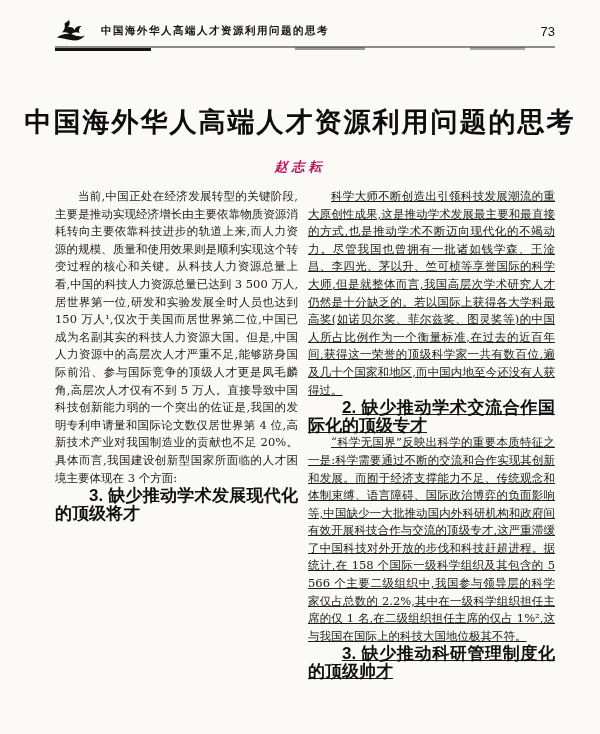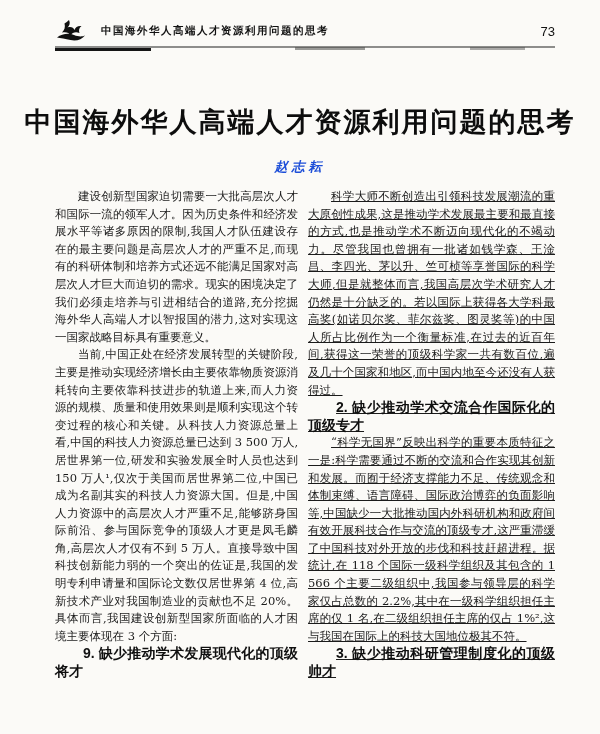--- a/index.html
+++ b/index.html
@@ -39,21 +39,21 @@
   .title{
     position:absolute;left:0;right:0;top:104px;
     text-align:center;
     font-family:"Liberation Sans","DejaVu Sans",sans-serif;
     font-weight:bold;font-size:27px;letter-spacing:2px;color:#0d0d0d;
   }
   .author{
     position:absolute;left:0;right:0;top:158px;
     text-align:center;
     font-style:italic;font-weight:bold;
-    font-size:13px;letter-spacing:4px;color:#1d4ed8;
+    font-size:13px;letter-spacing:4px;color:#be185d;
   }
   
   .columns{
     position:absolute;left:55px;top:188px;width:500px;
     display:flex;gap:10px;
   }
   .col{
     font-size:11.5px;line-height:17.6px;
     text-align:justify;text-justify:inter-ideograph;
     color:#1b1b1b;
@@ -62,21 +62,21 @@
   .col-right{width:250px;text-decoration:underline;}
   .para{margin:0;text-indent:2em;}
   .section-heading{
     font-family:"Liberation Sans","DejaVu Sans",sans-serif;
     font-weight:bold;font-size:16.5px;letter-spacing:.5px;
     margin:13px 0 11px 0;padding-left:1.6em;text-indent:0;
     color:#0f0f0f;
   }
   .sub-heading{
     font-family:"Liberation Sans","DejaVu Sans",sans-serif;
-    font-weight:bold;font-size:14px;
+    font-weight:bold;font-size:17px;
     margin:0;text-indent:2em;color:#101010;
   }
   
   .footnote{
     position:absolute;left:55px;bottom:12px;width:246px;
   }
   .footnote-rule{width:104px;height:2px;background:#1c1c1c;margin:0 0 7px 0;}
   .footnote-text{
     font-size:9.5px;line-height:12px;color:#2a2a2a;
     margin:0 0 0 18px;
@@ -101,26 +101,25 @@
     <div class="rule-black"></div>
     <div class="rule-smudge-a"></div>
     <div class="rule-smudge-b"></div>
   </div>
 
   <div class="title">中国海外华人高端人才资源利用问题的思考</div>
   <div class="author">赵志耘</div>
 
   <div class="columns">
     <div class="col col-left">
-      <p class="para">建设创新型国家迫切需要一大批高层次人才和国际一流的领军人才。因为历史条件和经济发展水平等诸多原因的限制,我国人才队伍建设存在的最主要问题是高层次人才的严重不足,而现有的科研体制和培养方式还远不能满足国家对高层次人才巨大而迫切的需求。现实的困境决定了我们必须走培养与引进相结合的道路,充分挖掘海外华人高端人才以智报国的潜力,这对实现这一国家战略目标具有重要意义。</p>
       <p class="para">当前,中国正处在经济发展转型的关键阶段,主要是推动实现经济增长由主要依靠物质资源消耗转向主要依靠科技进步的轨道上来,而人力资源的规模、质量和使用效果则是顺利实现这个转变过程的核心和关键。从科技人力资源总量上看,中国的科技人力资源总量已达到 3 500 万人,居世界第一位,研发和实验发展全时人员也达到 150 万人¹,仅次于美国而居世界第二位,中国已成为名副其实的科技人力资源大国。但是,中国人力资源中的高层次人才严重不足,能够跻身国际前沿、参与国际竞争的顶级人才更是凤毛麟角,高层次人才仅有不到 5 万人。直接导致中国科技创新能力弱的一个突出的佐证是,我国的发明专利申请量和国际论文数仅居世界第 4 位,高新技术产业对我国制造业的贡献也不足 20%。具体而言,我国建设创新型国家所面临的人才困境主要体现在 3 个方面:</p>
-      <p class="sub-heading">9. 缺少推动学术发展现代化的顶级将才</p>
+      <p class="sub-heading">3. 缺少推动学术发展现代化的顶级将才</p>
     </div>
     <div class="col col-right">
       <p class="para">科学大师不断创造出引领科技发展潮流的重大原创性成果,这是推动学术发展最主要和最直接的方式,也是推动学术不断迈向现代化的不竭动力。尽管我国也曾拥有一批诸如钱学森、王淦昌、李四光、茅以升、竺可桢等享誉国际的科学大师,但是就整体而言,我国高层次学术研究人才仍然是十分缺乏的。若以国际上获得各大学科最高奖(如诺贝尔奖、菲尔兹奖、图灵奖等)的中国人所占比例作为一个衡量标准,在过去的近百年间,获得这一荣誉的顶级科学家一共有数百位,遍及几十个国家和地区,而中国内地至今还没有人获得过。</p>
       <p class="sub-heading">2. 缺少推动学术交流合作国际化的顶级专才</p>
-      <p class="para">“科学无国界”反映出科学的重要本质特征之一是:科学需要通过不断的交流和合作实现其创新和发展。而囿于经济支撑能力不足、传统观念和体制束缚、语言障碍、国际政治博弈的负面影响等,中国缺少一大批推动国内外科研机构和政府间有效开展科技合作与交流的顶级专才,这严重滞缓了中国科技对外开放的步伐和科技赶超进程。据统计,在 118 个国际一级科学组织及其包含的 1 566 个主要二级组织中,我国参与领导层的科学家仅占总数的 2.2%,其中在一级科学组织担任主席的仅 1 名,在二级组织担任主席的仅占 1%²,这与我国在国际上的科技大国地位极其不符。</p>
+      <p class="para">“科学无国界”反映出科学的重要本质特征之一是:科学需要通过不断的交流和合作实现其创新和发展。而囿于经济支撑能力不足、传统观念和体制束缚、语言障碍、国际政治博弈的负面影响等,中国缺少一大批推动国内外科研机构和政府间有效开展科技合作与交流的顶级专才,这严重滞缓了中国科技对外开放的步伐和科技赶超进程。据统计,在 158 个国际一级科学组织及其包含的 5 566 个主要二级组织中,我国参与领导层的科学家仅占总数的 2.2%,其中在一级科学组织担任主席的仅 1 名,在二级组织担任主席的仅占 1%²,这与我国在国际上的科技大国地位极其不符。</p>
       <p class="sub-heading">3. 缺少推动科研管理制度化的顶级帅才</p>
     </div>
   </div>
 
 
 </div>
 
 </body></html>

